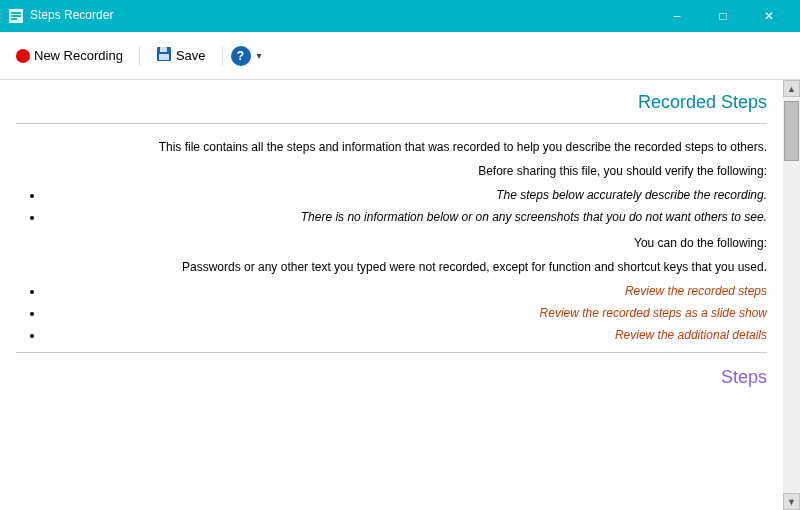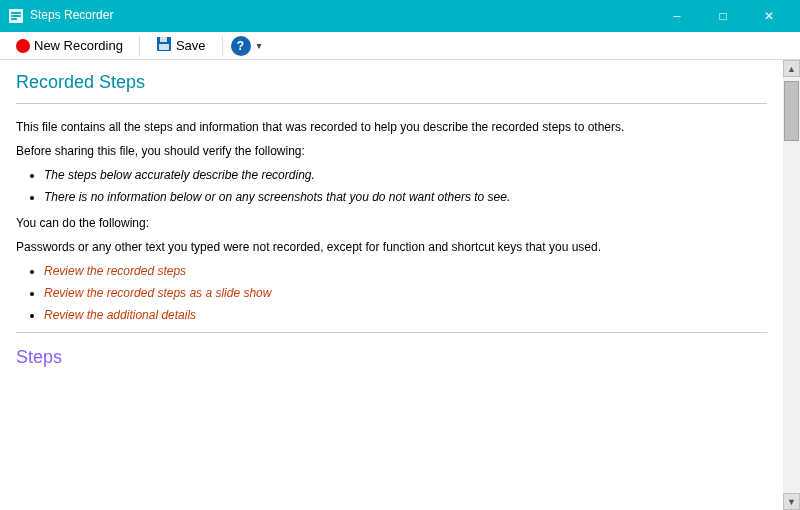--- a/index.html
+++ b/index.html
@@ -49,21 +49,21 @@
       color: #fff;
       font-size: 12px;
       cursor: pointer;
       display: flex;
       align-items: center;
       justify-content: center;
     }
 
     
     #toolbar {
-      height: 28px;
+      height: 48px;
       background: #fff;
       border-bottom: 1px solid #ddd;
       display: flex;
       align-items: center;
       padding: 0 8px;
       gap: 4px;
       flex-shrink: 0;
     }
     .toolbar-btn {
       display: flex;
@@ -121,20 +121,21 @@
       display: flex;
       flex: 1;
       overflow: hidden;
     }
 
     
     #content {
       flex: 1;
       overflow-y: auto;
       padding: 12px 16px;
+      text-align: right;
     }
 
     #recorded-steps-title {
       color: #008ca8;
       font-size: 18px;
       font-weight: 400;
       margin-bottom: 10px;
     }
 
     .divider {

